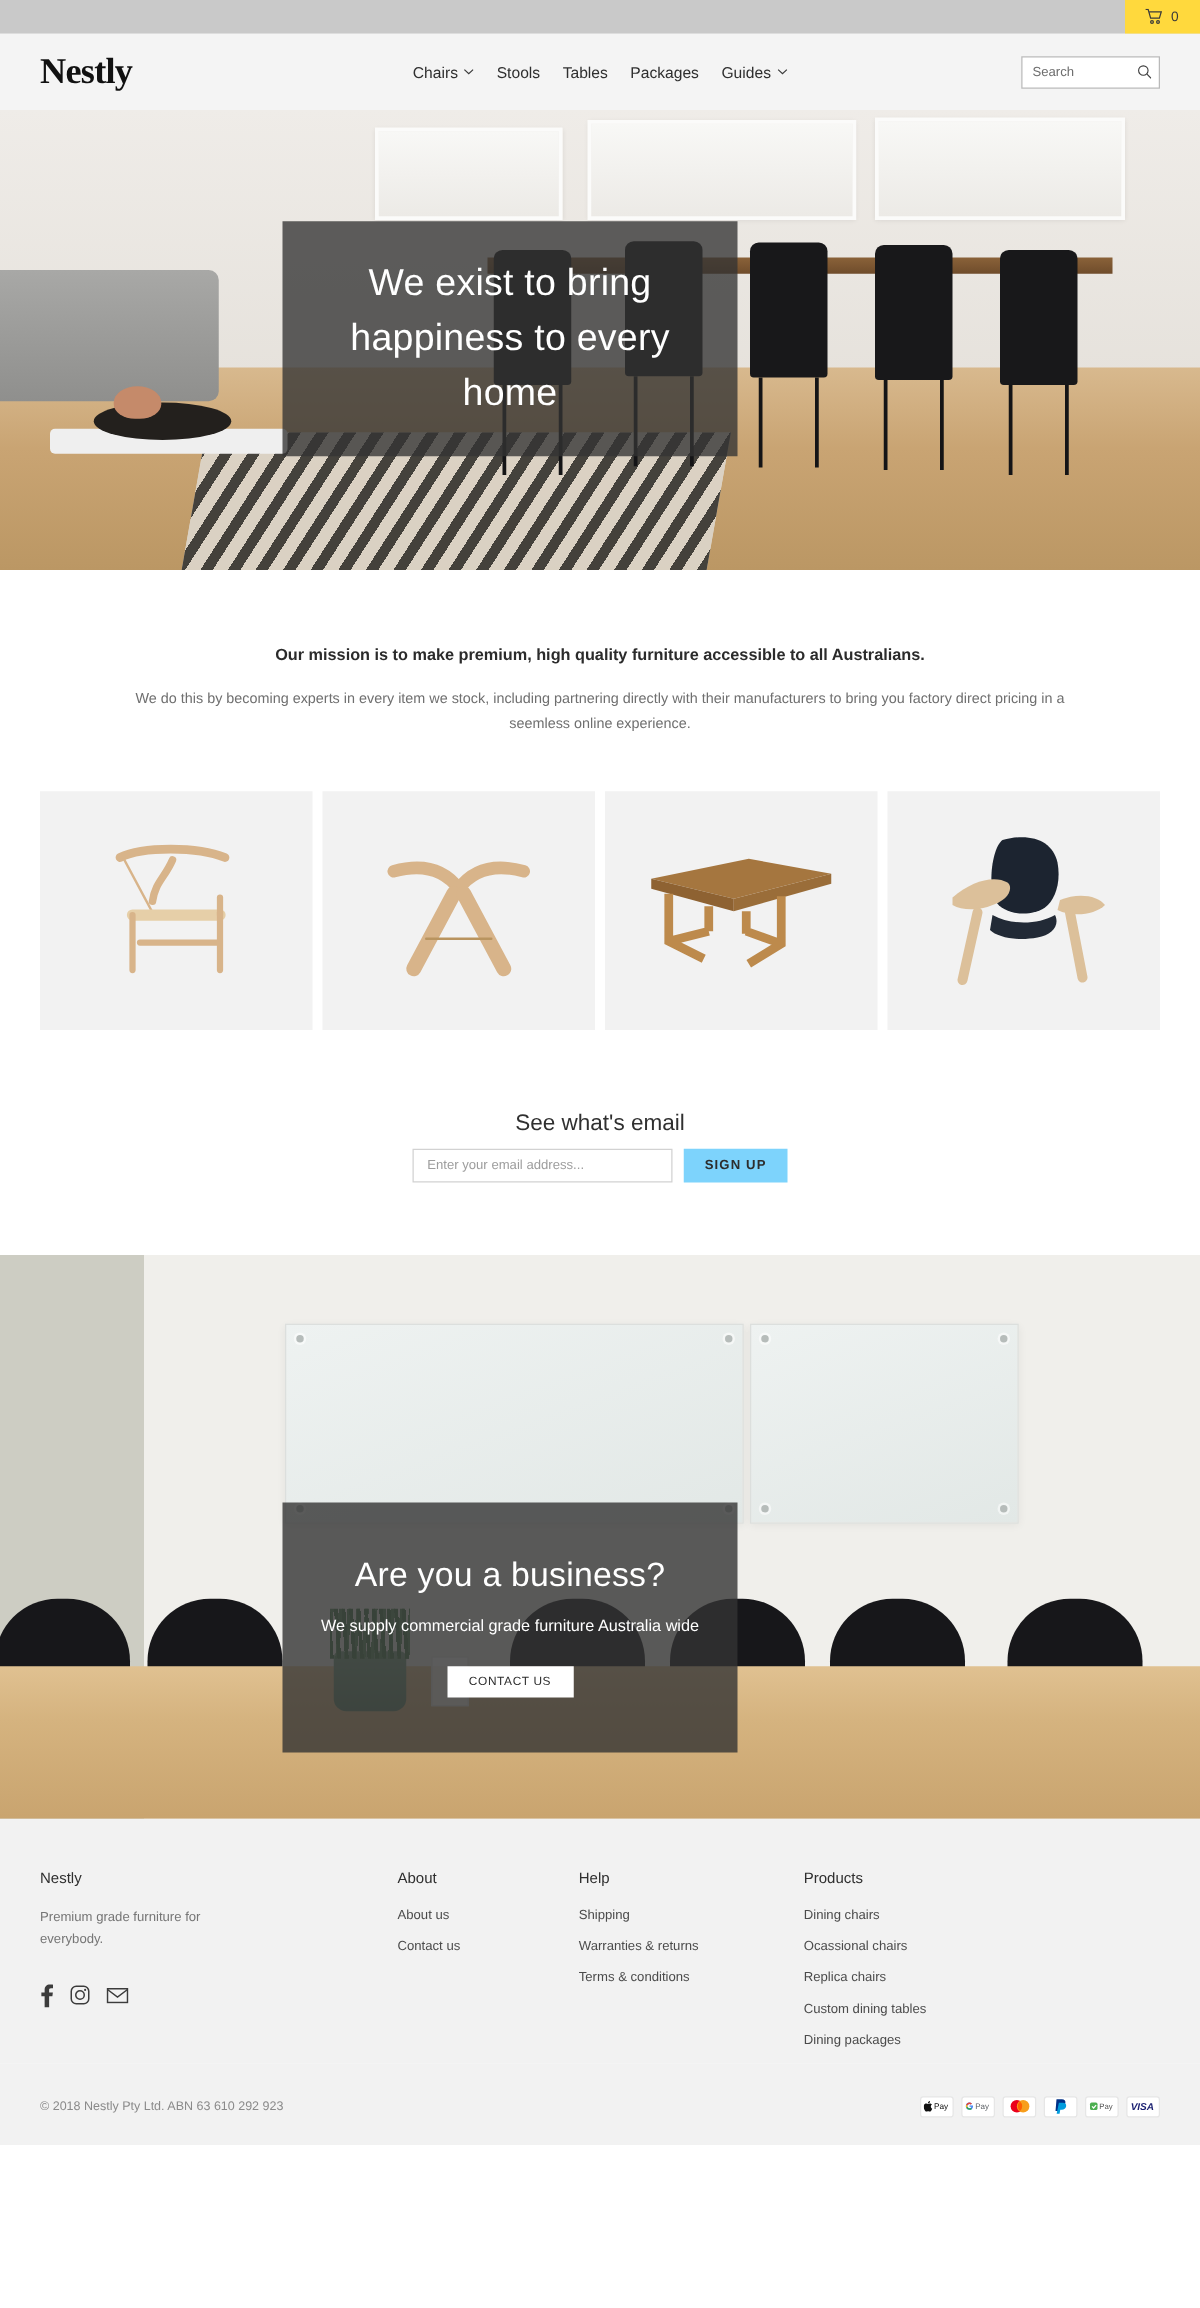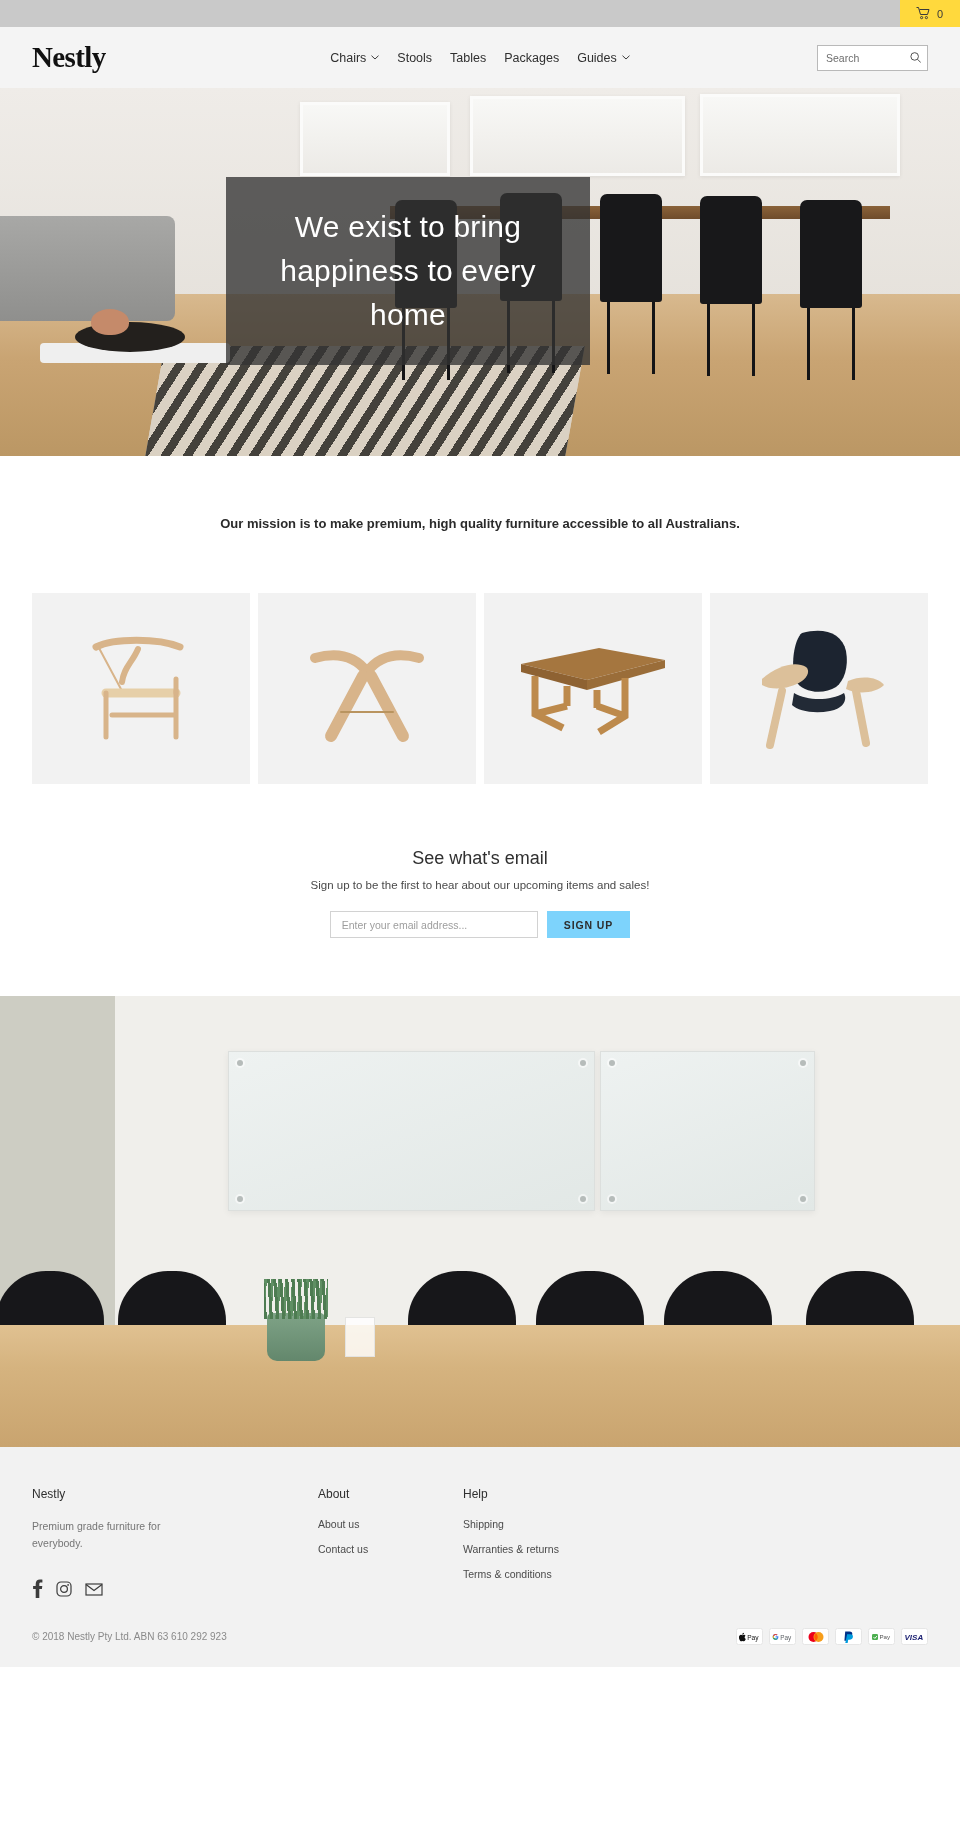--- a/index.html
+++ b/index.html
@@ -430,20 +430,21 @@
     <div class="coffee"></div>
     <div class="tray"></div>
   </div>
   <div class="hero-overlay">
     <h1 class="hero-title">We exist to bring happiness to every home</h1>
   </div>
 </section>
 
 <section class="mission">
   <p class="mission-head">Our mission is to make premium, high quality furniture accessible to all Australians.</p>
+  <p class="mission-body">We do this by becoming experts in every item we stock, including partnering directly with their manufacturers to bring you factory direct pricing in a seemless online experience.</p>
 </section>
 
 <section class="tiles">
   <div class="tile">
     <svg width="150" height="140" viewBox="0 0 150 140" fill="none" stroke="#d8b48a" stroke-width="5" stroke-linecap="round">
       <path d="M30 28c18-9 62-9 84 0" stroke-width="7"></path>
       <path d="M33 29L56 72" stroke-width="2"></path>
       <path d="M72 30c-6 14-14 18-16 33" stroke-width="6"></path>
       <path d="M40 74h70" stroke="#e6cfa8" stroke-width="9"></path>
       <path d="M40 74v44M110 72v46M46 96h62" stroke-width="5"></path>
@@ -474,21 +475,20 @@
       <path d="M18 60c16-14 34-18 44-12 4 3 2 10-4 14-12 8-30 10-40 4z" fill="#dcc09a"></path>
       <path d="M104 62c14-6 30-4 36 4-8 8-26 10-38 4z" fill="#dcc09a"></path>
       <path d="M50 74c14 8 36 8 50 0 4 8-2 16-14 18-16 3-32 0-38-6z" fill="#222a36"></path>
       <path d="M38 72L26 126M112 72l10 52" stroke="#dcc09a" stroke-width="8" stroke-linecap="round"></path>
     </svg>
   </div>
 </section>
 
 <section class="newsletter">
   <h2 class="nl-title">See what's email</h2>
-  <p class="nl-sub">Sign up to be the first to hear about our upcoming items and sales!</p>
   <form class="nl-form">
     <input class="nl-input" type="email" placeholder="Enter your email address..." style="">
     <button class="nl-btn" type="submit">SIGN UP</button>
   </form>
 </section>
 
 <section class="business">
   <div class="biz-wall">
     <div class="biz-board board1">
       <div class="dot" style="left:8px;top:8px;"></div>
@@ -504,20 +504,25 @@
     </div>
     <div class="biz-chair" style="left:-4px;"></div>
     <div class="biz-chair" style="left:118px;"></div>
     <div class="biz-chair" style="left:408px;"></div>
     <div class="biz-chair" style="left:536px;"></div>
     <div class="biz-chair" style="left:664px;"></div>
     <div class="biz-chair" style="left:806px;"></div>
     <div class="biz-tabletop"></div>
     <div class="biz-plant"></div>
     <div class="biz-cup"></div>
+  </div>
+  <div class="biz-overlay">
+    <h2 class="biz-title">Are you a business?</h2>
+    <p class="biz-sub">We supply commercial grade furniture Australia wide</p>
+    <button class="biz-btn">CONTACT US</button>
   </div>
 </section>
 
 <footer class="footer">
   <div class="fcol-brand">
     <div class="f-head">Nestly</div>
     <div class="f-desc">Premium grade furniture for everybody.</div>
     <div class="socials">
       <span>
         <svg width="11" height="19" viewBox="0 0 11 19" fill="#3c3c3c">
@@ -546,20 +551,28 @@
     <a class="f-link">Contact us</a>
   </div>
 
   <div class="fcol-wide">
     <div class="f-head">Help</div>
     <a class="f-link">Shipping</a>
     <a class="f-link">Warranties &amp; returns</a>
     <a class="f-link">Terms &amp; conditions</a>
   </div>
 
+  <div class="fcol-wide">
+    <div class="f-head">Products</div>
+    <a class="f-link">Dining chairs</a>
+    <a class="f-link">Ocassional chairs</a>
+    <a class="f-link">Replica chairs</a>
+    <a class="f-link">Custom dining tables</a>
+    <a class="f-link">Dining packages</a>
+  </div>
 </footer>
 
 <div class="footer-bottom">
   <div class="copyright">© 2018 Nestly Pty Ltd. ABN 63 610 292 923</div>
   <div class="pay-row">
     <div class="pay">
       <svg width="22" height="10" viewBox="0 0 22 10">
           <path d="M4.6 2.1c.3-.4.5-.9.45-1.4-.43.02-.95.28-1.26.65-.28.32-.53.84-.46 1.33.48.04.97-.24 1.27-.58z" fill="#111"></path>
           <path d="M5.05 2.8c-.7-.04-1.3.4-1.63.4-.34 0-.85-.38-1.4-.37-.72.01-1.38.42-1.75 1.06-.75 1.3-.2 3.22.53 4.28.36.52.78 1.1 1.34 1.08.53-.02.74-.34 1.38-.34.64 0 .82.34 1.38.33.57-.01.93-.53 1.28-1.05.4-.6.57-1.18.58-1.21-.01-.01-1.11-.43-1.12-1.7-.01-1.06.87-1.57.91-1.6-.5-.73-1.27-.81-1.48-.88z" fill="#111"></path>
           <text x="8.2" y="7.6" font-family="Liberation Sans, sans-serif" font-size="6.6" fill="#111">Pay</text>

